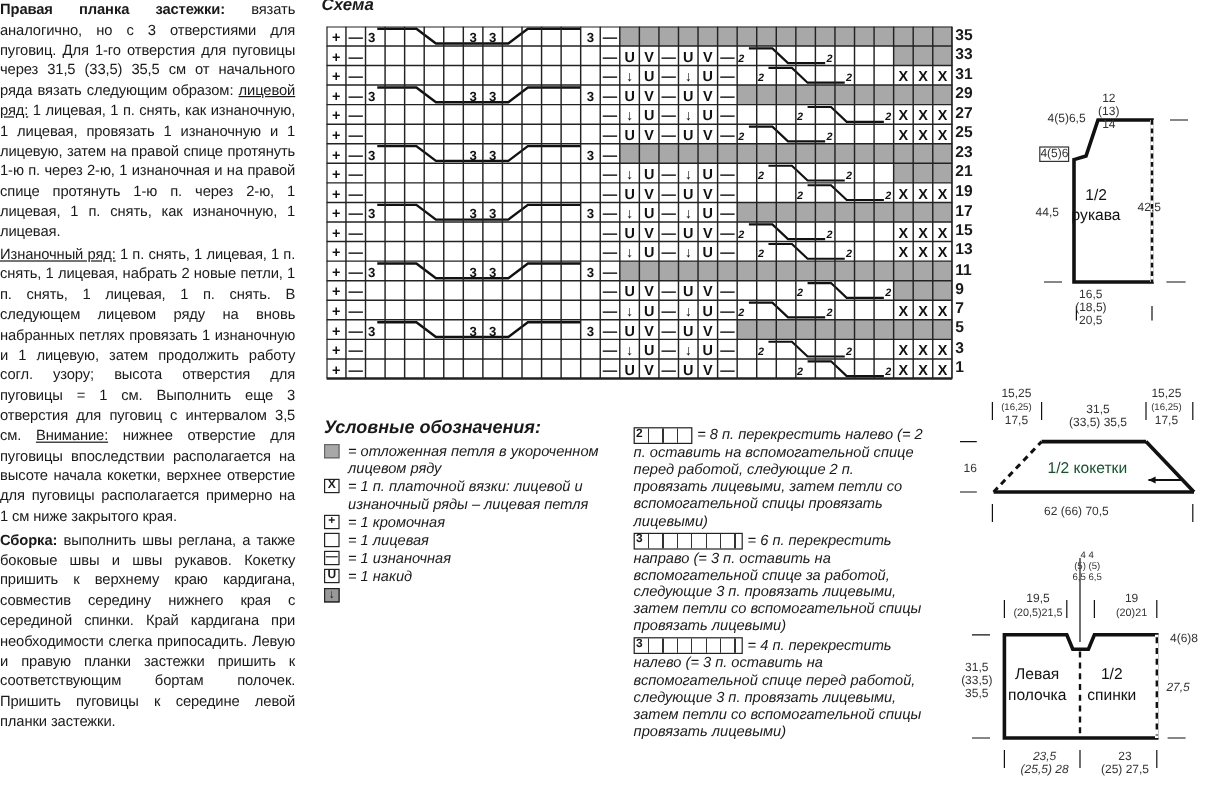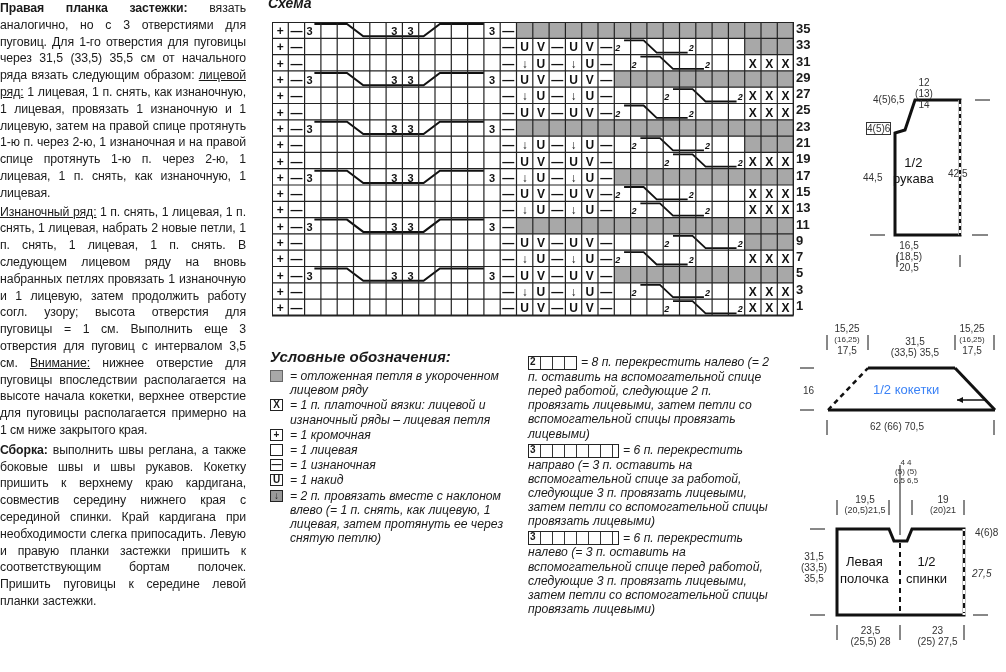--- a/index.html
+++ b/index.html
@@ -438,27 +438,27 @@
 
 <div class="legend-title">Условные обозначения:</div>
 <div class="legend" style="left:270px;top:369px;width:238px;">
   <div class="item"><span class="sym" style="background:#a8a8a8;border-color:#666;"></span><span>= отложенная петля в укороченном лицевом ряду</span></div>
   <div class="item"><span class="sym">X</span><span>= 1 п. платочной вязки: лицевой и изнаночный ряды – лицевая петля</span></div>
   <div class="item"><span class="sym">+</span><span>= 1 кромочная</span></div>
   <div class="item"><span class="sym"></span><span>= 1 лицевая</span></div>
   <div class="item"><span class="sym">—</span><span>= 1 изнаночная</span></div>
   <div class="item"><span class="sym">U</span><span>= 1 накид</span></div>
   <div class="item"><span class="sym" style="background:#999;">V</span></div>
-  <div class="item"><span class="sym" style="background:#999;">↓</span><span>= 2 п. провязать вместе с наклоном влево (= 1 п. снять, как лицевую, 1 лицевая, затем протянуть ее через снятую петлю)</span></div>
+  <div class="item"><span class="sym" style="background:#999;">↓</span></div>
 </div>
 
 <div class="legend legend2" style="left:528px;top:355px;width:242px;">
   <div class="item" style="margin-bottom:2px;"><span class="cable-sym" style="width:46px;text-align:left;padding-left:1px;"><span>2</span></span><span>= 8 п. перекрестить налево (= 2 п. оставить на вспомогательной спице перед работой, следующие 2 п. провязать лицевыми, затем петли со вспомогательной спицы провязать лицевыми)</span></div>
   <div class="item" style="margin-bottom:2px;"><span class="cable-sym" style="width:88px;text-align:left;padding-left:1px;"><span>3</span></span><span>= 6 п. перекрестить направо (= 3 п. оставить на вспомогательной спице за работой, следующие 3 п. провязать лицевыми, затем петли со вспомогательной спицы провязать лицевыми)</span></div>
-  <div class="item"><span class="cable-sym" style="width:88px;text-align:left;padding-left:1px;"><span>3</span></span><span>= 6 п. перекрестить налево (= 3 п. оставить на вспомогательной спице перед работой, следующие 3 п. провязать лицевыми, затем петли со вспомогательной спицы провязать лицевыми)</span></div>
+  <div class="item"><span class="cable-sym" style="width:88px;text-align:left;padding-left:1px;"><span>3</span></span><span>= 4 п. перекрестить налево (= 3 п. оставить на вспомогательной спице перед работой, следующие 3 п. провязать лицевыми, затем петли со вспомогательной спицы провязать лицевыми)</span></div>
 </div>
 
 <svg style="position:absolute;left:840px;top:95px;" width="166" height="200">
   <path d="M55 38 L65 35 L75 5 L120 5 L120 140 L55 140 Z" fill="none" stroke="#111" stroke-width="3"></path>
   <line x1="120" y1="5" x2="120" y2="140" stroke="#fff" stroke-width="3"></line>
   <line x1="120" y1="5" x2="120" y2="140" stroke="#111" stroke-width="2" stroke-dasharray="4,3"></line>
   <line x1="30" y1="140" x2="45" y2="140" stroke="#111"></line>
   <line x1="132" y1="140" x2="148" y2="140" stroke="#111"></line>
   <line x1="135" y1="5" x2="150" y2="5" stroke="#111"></line>
   <line x1="57" y1="160" x2="57" y2="172" stroke="#111"></line>
@@ -495,21 +495,21 @@
   <path d="M167 80 L173 77 L173 83 Z" fill="#111"></path>
   <line x1="10" y1="48" x2="24" y2="48" stroke="#111"></line>
   <line x1="10" y1="90" x2="24" y2="90" stroke="#111"></line>
   <line x1="37" y1="15" x2="37" y2="30" stroke="#111"></line>
   <line x1="78" y1="15" x2="78" y2="30" stroke="#111"></line>
   <line x1="165" y1="15" x2="165" y2="30" stroke="#111"></line>
   <line x1="204" y1="15" x2="204" y2="30" stroke="#111"></line>
   <line x1="37" y1="100" x2="37" y2="115" stroke="#111"></line>
   <line x1="204" y1="100" x2="204" y2="115" stroke="#111"></line>
 </svg>
-<div class="dim" style="left:873px;top:382px;font-size:13px;color:#3b82f6;line-height:15px;">1/2 кокетки</div>
+<div class="dim" style="left:873px;top:382px;font-size:13px;color:#14532d;line-height:15px;">1/2 кокетки</div>
 <div class="dim" style="left:832px;top:323px;width:30px;">
     <div>15,25</div>
     <div style="font-size:8px;">(16,25)</div>
     <div>17,5</div>
   </div>
 <div class="dim" style="left:880px;top:336px;width:70px;">
     <div>31,5</div>
     <div>(33,5) 35,5</div>
   </div>
 <div class="dim" style="left:957px;top:323px;width:30px;">
@@ -558,20 +558,20 @@
     <div>19</div>
     <div style="font-size:9px;">(20)21</div>
   </div>
 <div class="dim" style="left:975px;top:527px;">4(6)8</div>
 <div class="dim" style="left:800px;top:551px;width:28px;">
     <div>31,5</div>
     <div>(33,5)</div>
     <div>35,5</div>
   </div>
 <div class="dim" style="left:972px;top:568px;font-style:italic;">27,5</div>
-<div class="dim" style="left:843px;top:625px;width:55px;">
+<div class="dim" style="left:843px;top:625px;width:55px;font-style:italic;">
     <div>23,5</div>
     <div>(25,5) 28</div>
   </div>
 <div class="dim" style="left:910px;top:625px;width:55px;">
     <div>23</div>
     <div>(25) 27,5</div>
   </div>
 
 </body></html>

